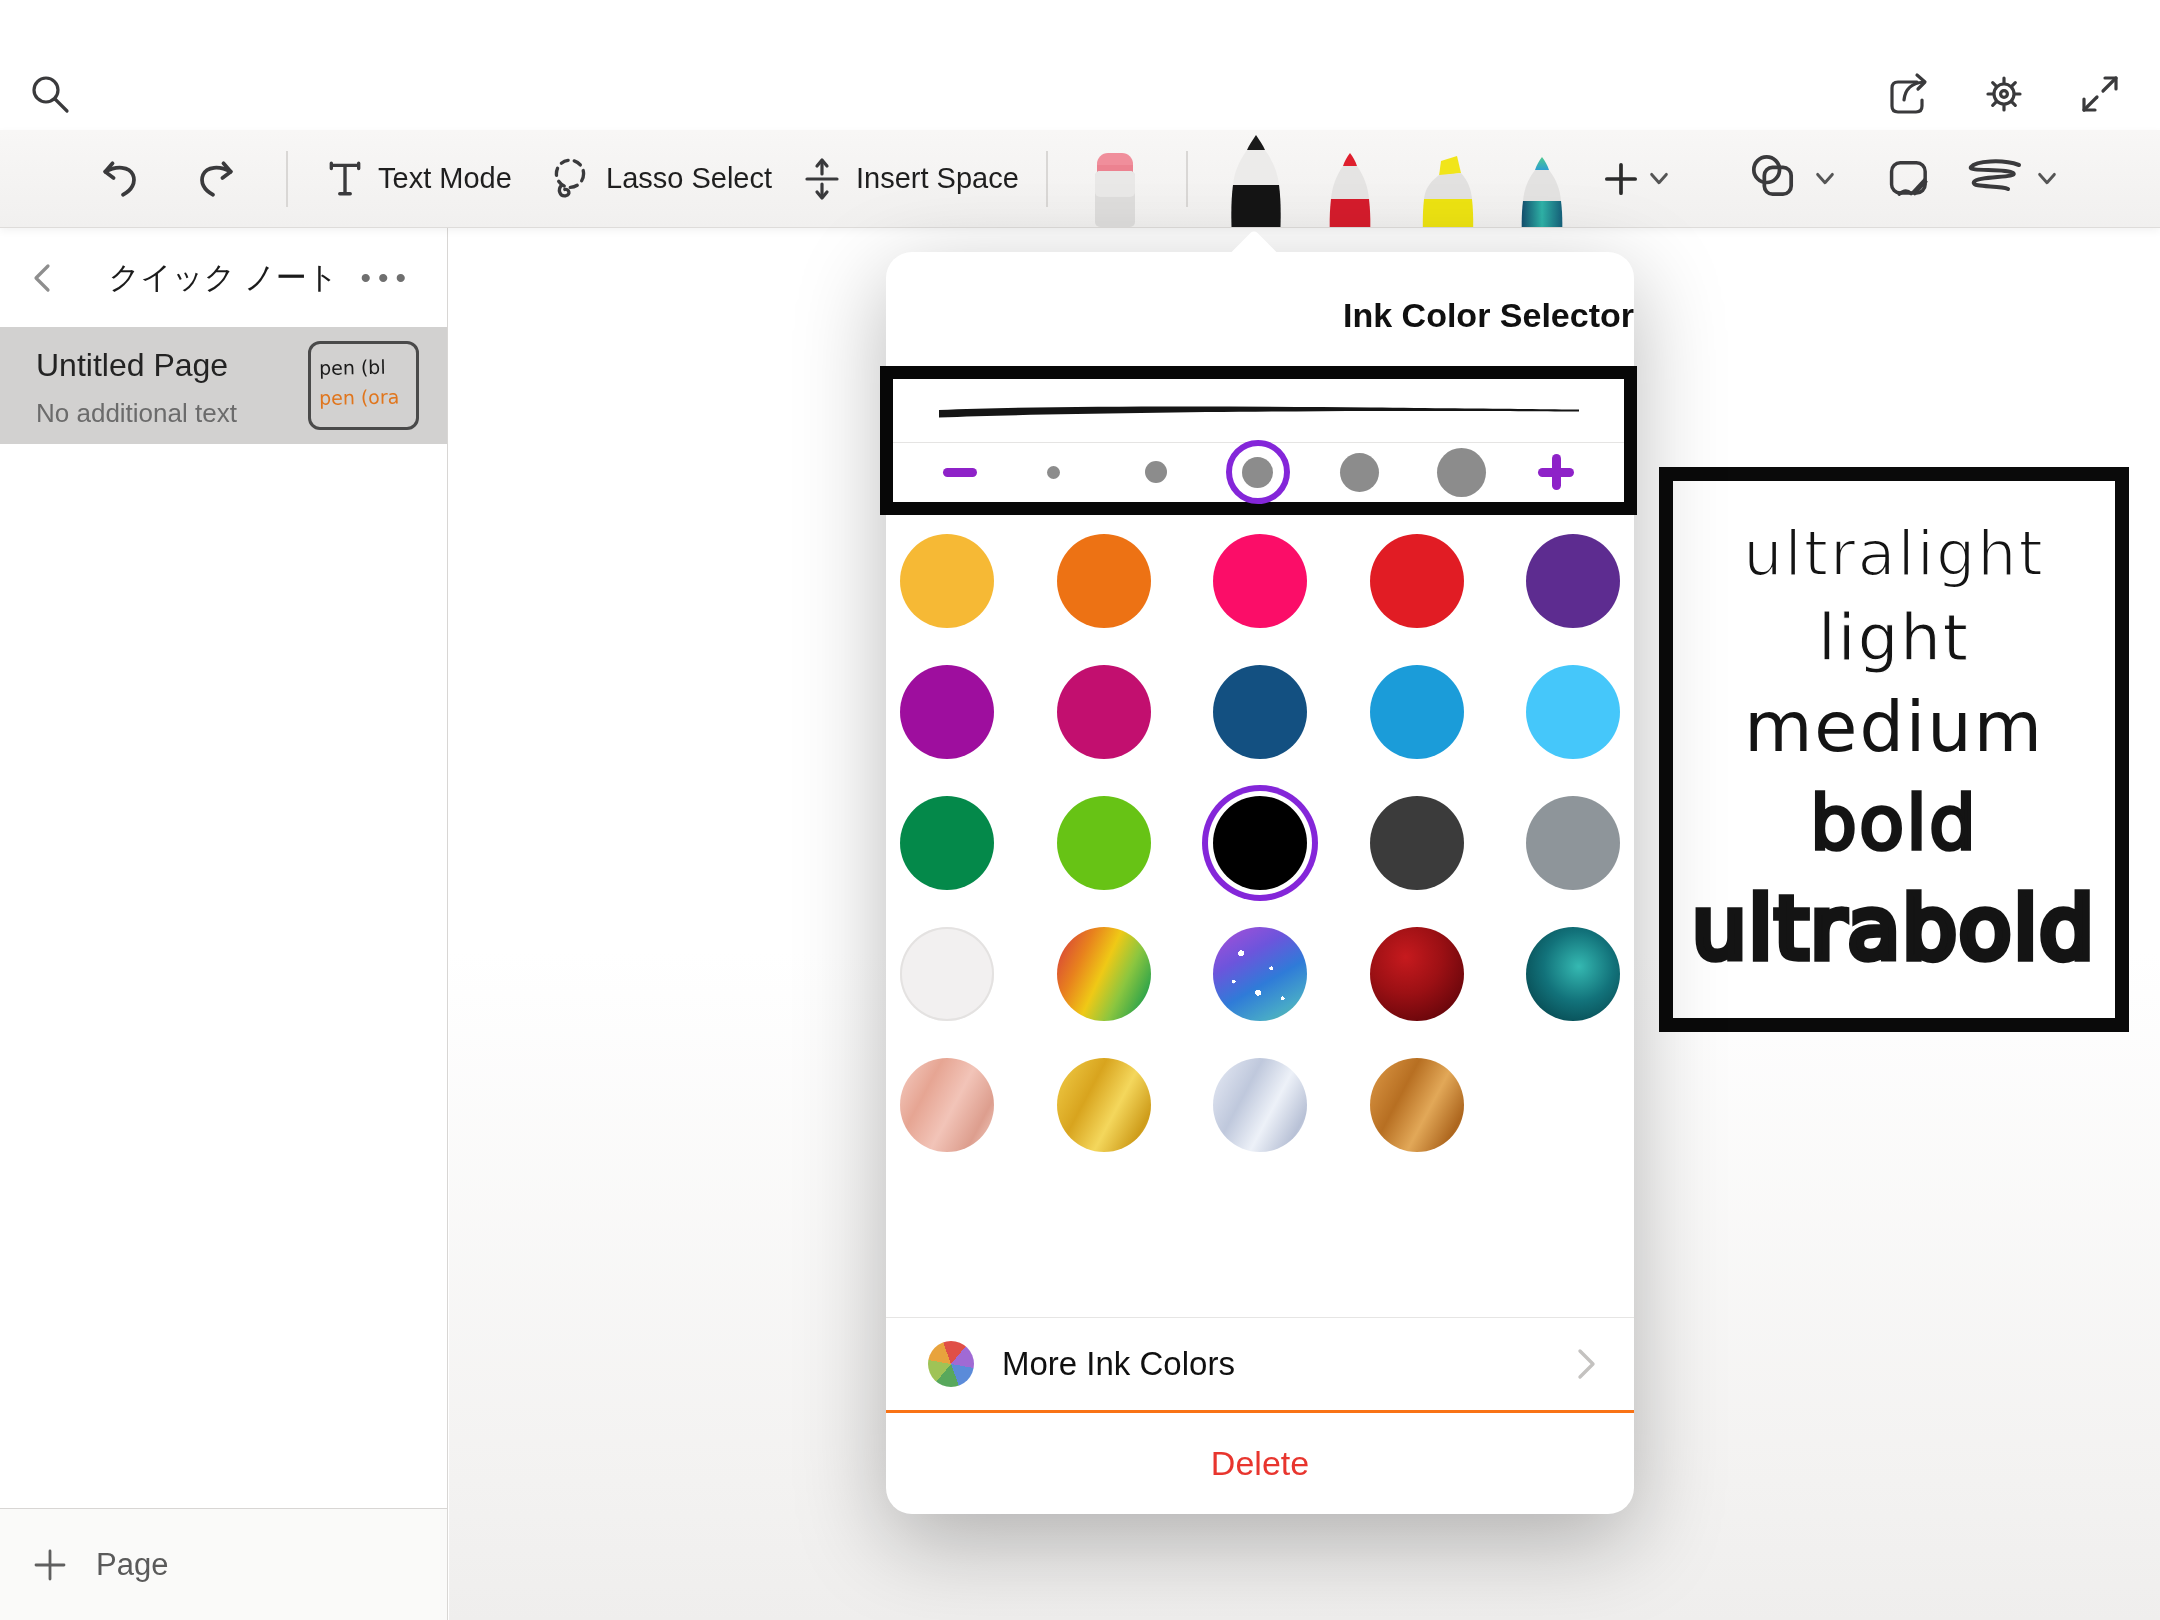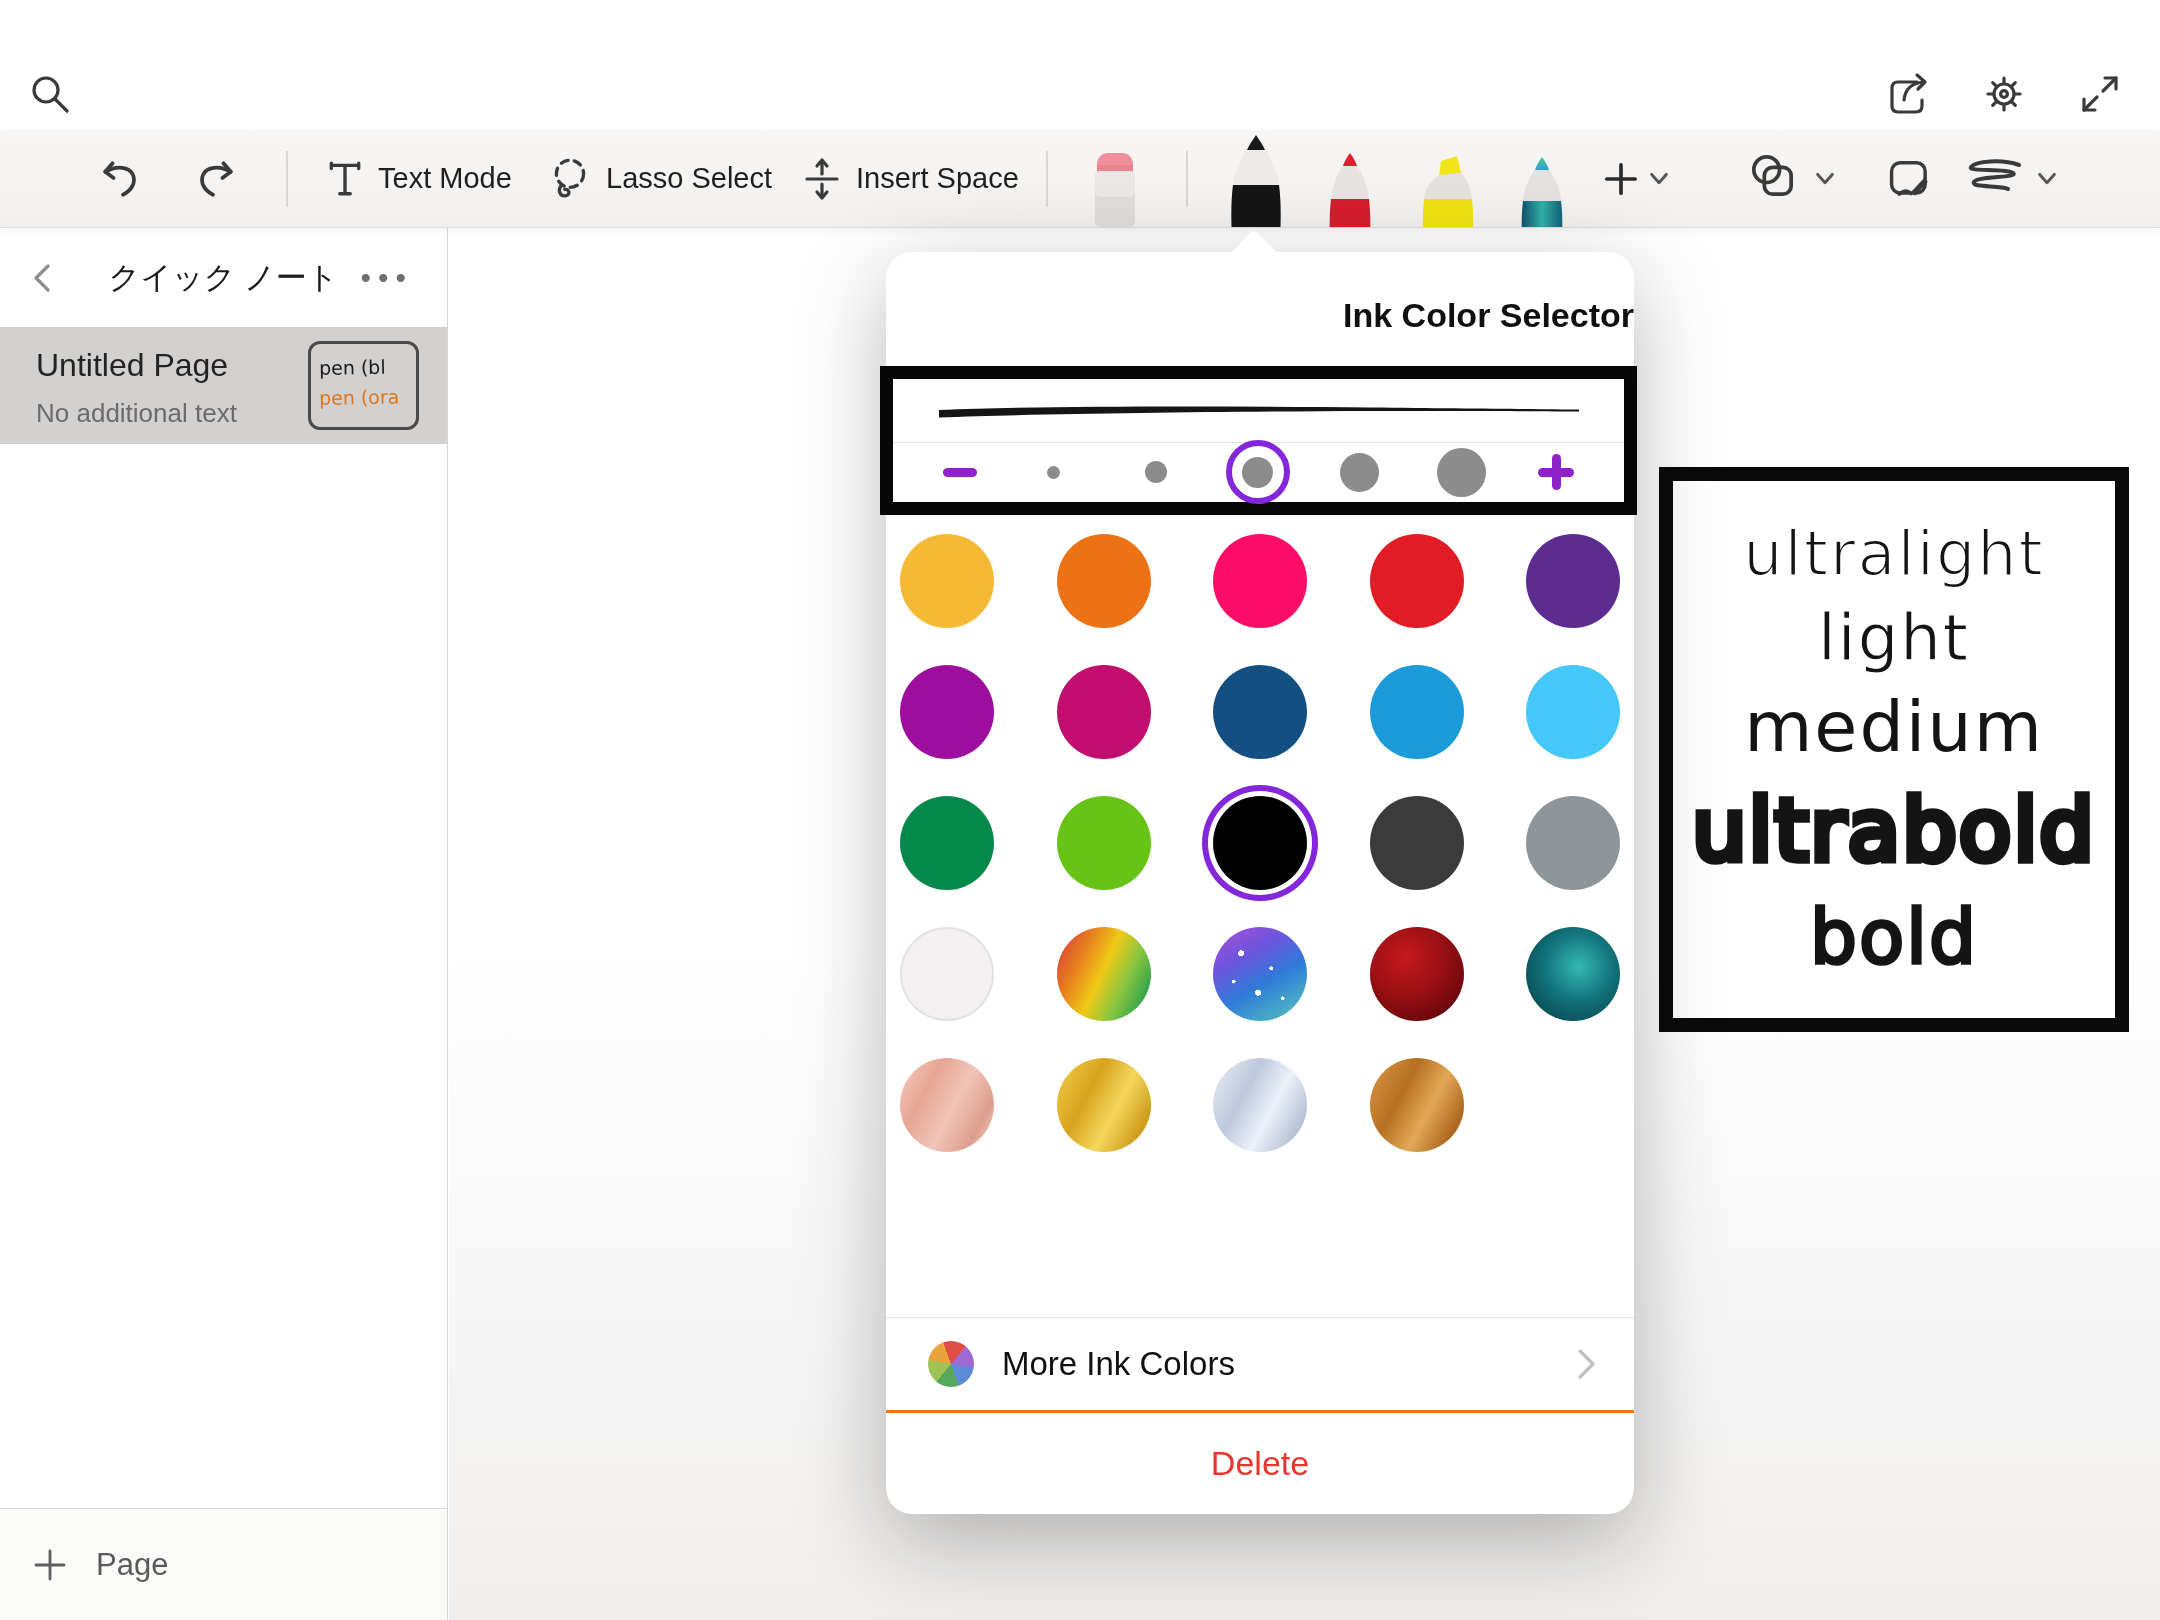--- a/index.html
+++ b/index.html
@@ -334,22 +334,22 @@
       <span class="flbl">Page</span>
     </div>
   </div>
 
   <div class="canvas"></div>
 
   <div class="anno2">
       <div class="hand" style="font-size: 62px; -webkit-text-stroke: 2px rgb(255, 255, 255);">ultralight</div>
       <div class="hand" style="font-size: 64px; -webkit-text-stroke: 1px rgb(255, 255, 255);">light</div>
       <div class="hand" style="font-size: 70px; -webkit-text-stroke: 0px rgb(20, 20, 20);">medium</div>
+      <div class="hand" style="font-size: 74px; -webkit-text-stroke: 3.5px rgb(20, 20, 20);">bold</div>
       <div class="hand" style="font-size: 86px; -webkit-text-stroke: 7.5px rgb(20, 20, 20);">ultrabold</div>
-      <div class="hand" style="font-size: 74px; -webkit-text-stroke: 3.5px rgb(20, 20, 20);">bold</div>
     </div>
 
   <div class="popup">
     <div class="caret"></div>
     <div class="pp-title">Ink Color Selector</div>
 
     <div class="anno1">
       <div class="stroke-preview">
         <svg width="656" height="28" viewBox="0 0 656 28">
           <path d="M8 13 C120 8.5 300 9 440 10.5 C530 11.5 610 12 648 12.6 L648 14.6 C610 14 530 14 440 14 C300 14.5 120 16.5 8 20.5 Z" fill="#151515"></path>

